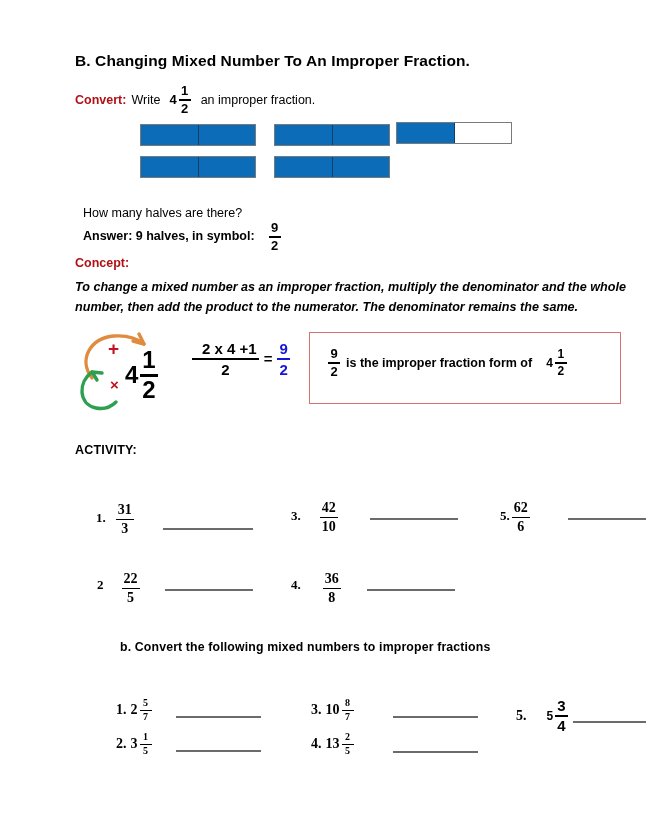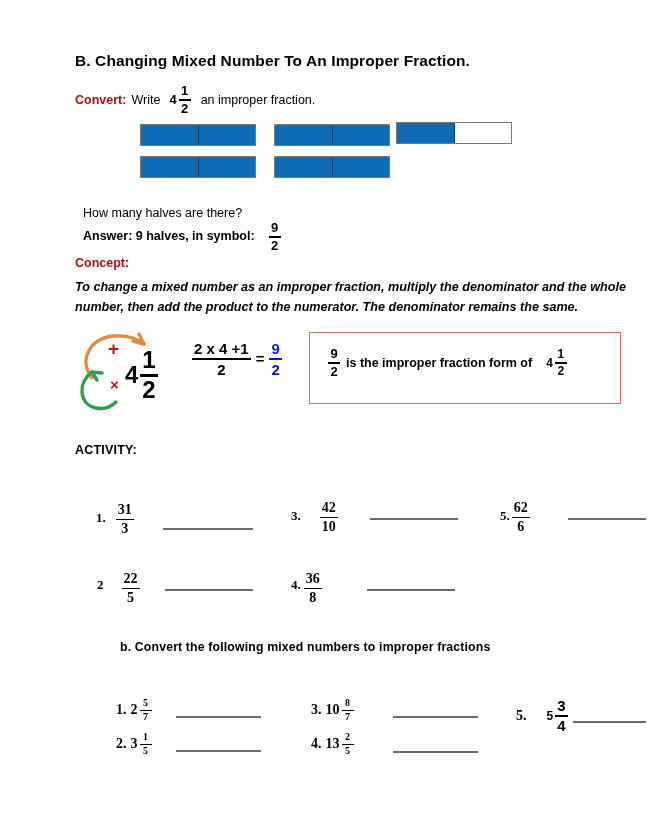--- a/index.html
+++ b/index.html
@@ -141,21 +141,21 @@
       <span class="frac" style="font-size:24px;">
         <span class="num">1</span>
         <span class="bar" style="height:3px;"></span>
         <span class="den">2</span>
       </span>
     </span>
   </div>
 
   <div class="abs" style="left:192px;top:341px;display:flex;align-items:center;">
     <span class="frac frac-sans" style="font-size:15px;">
-      <span class="num" style="white-space:nowrap;">2 x 4 +1</span>
+      <span class="num" style="white-space:nowrap;margin-left:8px;">2 x 4 +1</span>
       <span class="bar" style="height:2.5px;"></span>
       <span class="den">2</span>
     </span>
     <span class="txt-b" style="font-size:15px;margin:0 5px;">=</span>
     <span class="frac frac-sans" style="font-size:15px;color:#1515d6;">
       <span class="num">9</span>
       <span class="bar" style="height:2.5px;background:#1515d6;"></span>
       <span class="den">2</span>
     </span>
   </div>
@@ -217,21 +217,21 @@
     <span class="frac frac-serif" style="font-size:14px;margin-left:18px;">
       <span class="num">22</span>
       <span class="bar" style="height:1.8px;"></span>
       <span class="den">5</span>
     </span>
   </div>
   <div class="blank" style="left:165px;top:589px;width:88px;"></div>
 
   <div class="abs" style="left:291px;top:572px;display:flex;align-items:flex-start;">
     <span class="frac-serif" style="font-size:13px;margin-top:5px;">4.</span>
-    <span class="frac frac-serif" style="font-size:14px;margin-left:3px;">
+    <span class="frac frac-serif" style="font-size:14px;margin-left:22px;">
       <span class="num">36</span>
       <span class="bar" style="height:1.8px;"></span>
       <span class="den">8</span>
     </span>
   </div>
   <div class="blank" style="left:367px;top:589px;width:88px;"></div>
 
   <div class="abs sub-inst" style="left:120px;top:640px;">b.  Convert the following mixed numbers to improper fractions</div>
 
   <div class="abs" style="left:116px;top:698px;display:flex;align-items:center;">

